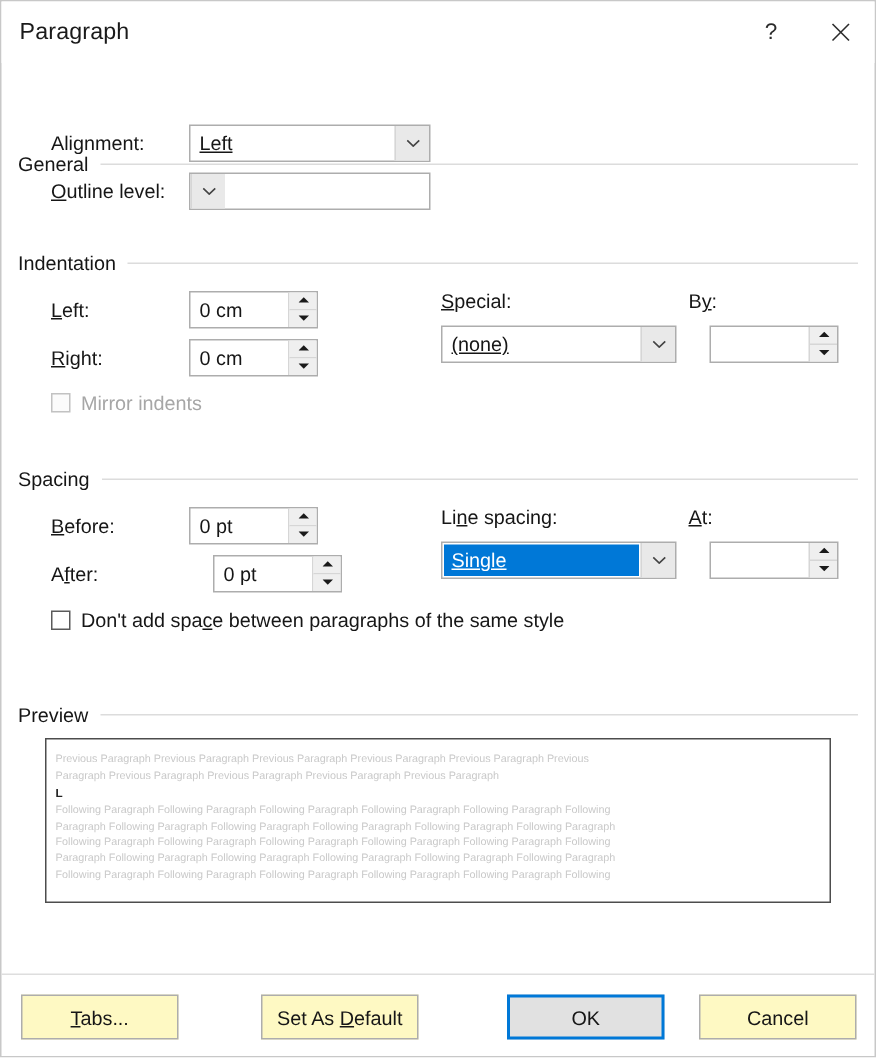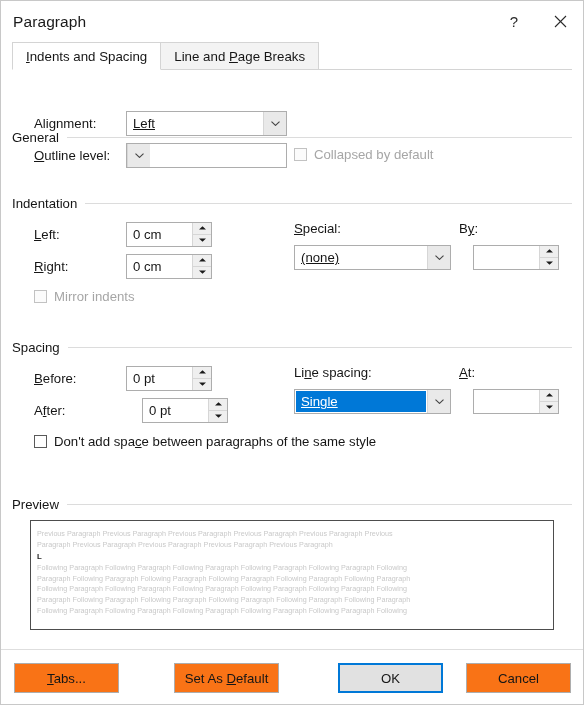--- a/index.html
+++ b/index.html
@@ -228,21 +228,21 @@
   .footer {
     flex: 0 0 55px;
     height: 55px;
     position: relative;
     border-top: 1px solid #dedede;
   }
   .btn {
     position: absolute;
     top: 13px;
     height: 30px;
-    background: #f97316;
+    background: #fef9c3;
     border: 1px solid #adadad;
     font-size: 13.2px;
     color: #161616;
     display: flex; align-items: center; justify-content: center;
     cursor: default;
     font-family: "Liberation Sans", sans-serif;
   }
   .btn.default {
     border: 2px solid #0078d7;
     background: #e1e1e1;
@@ -262,28 +262,20 @@
       </div>
       <div class="tbtn close">
         <svg width="13" height="13" viewBox="0 0 13 13">
           <line x1="1" y1="1" x2="12" y2="12" stroke="currentColor" stroke-width="1.1"></line>
           <line x1="12" y1="1" x2="1" y2="12" stroke="currentColor" stroke-width="1.1"></line>
         </svg>
       </div>
     </div>
   </div>
 
-  <div class="tabstrip">
-    <div class="tab active">
-      <span><u>I</u>ndents and Spacing</span>
-    </div>
-    <div class="tab">
-      <span>Line and <u>P</u>age Breaks</span>
-    </div>
-  </div>
 
   <div class="body">
 
     <div class="group" style="top:16px;margin-top:44px;">
       <div class="group-title">
         <span>General</span>
         <span class="rule"></span>
       </div>
     </div>
 
@@ -303,24 +295,20 @@
       <label class="fieldlabel" style="width:92px;"><u>O</u>utline level:</label>
       <div class="combo" style="width:161px;">
         <div class="arrow">
           <svg class="chev" viewBox="0 0 9 5">
               <path d="M0.5 0.6 L4.5 4.4 L8.5 0.6" fill="none" stroke="#444" stroke-width="1.1"></path>
             </svg>
         </div>
       </div>
     </div>
 
-    <div class="row checkrow" style="top:77px; left:293px;">
-      <span class="cbox disabled"></span>
-      <span class="cblabel disabled">Collapsed by default</span>
-    </div>
 
     <div class="group" style="top:126px;">
       <div class="group-title">
         <span>Indentation</span>
         <span class="rule"></span>
       </div>
     </div>
 
     <div class="row" style="top:152px; left:33px;">
       <label class="fieldlabel" style="width:92px;"><u>L</u>eft:</label>

